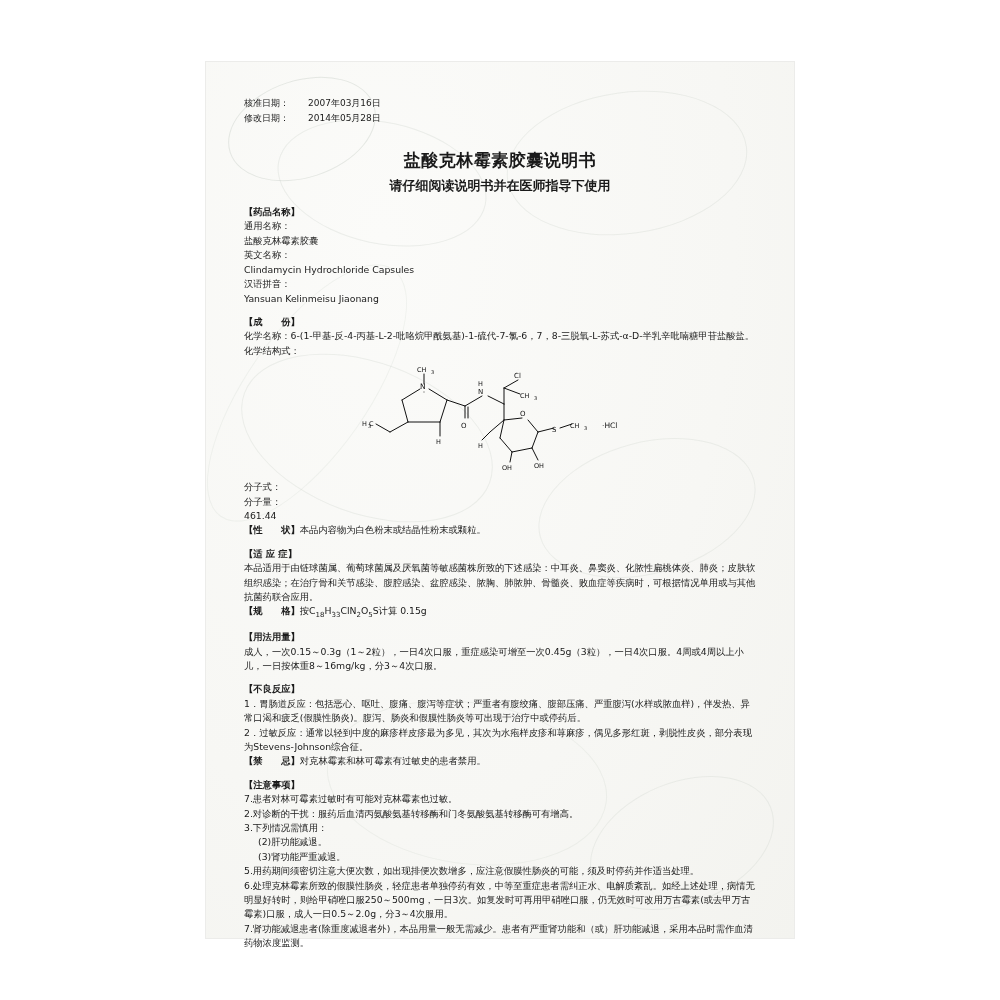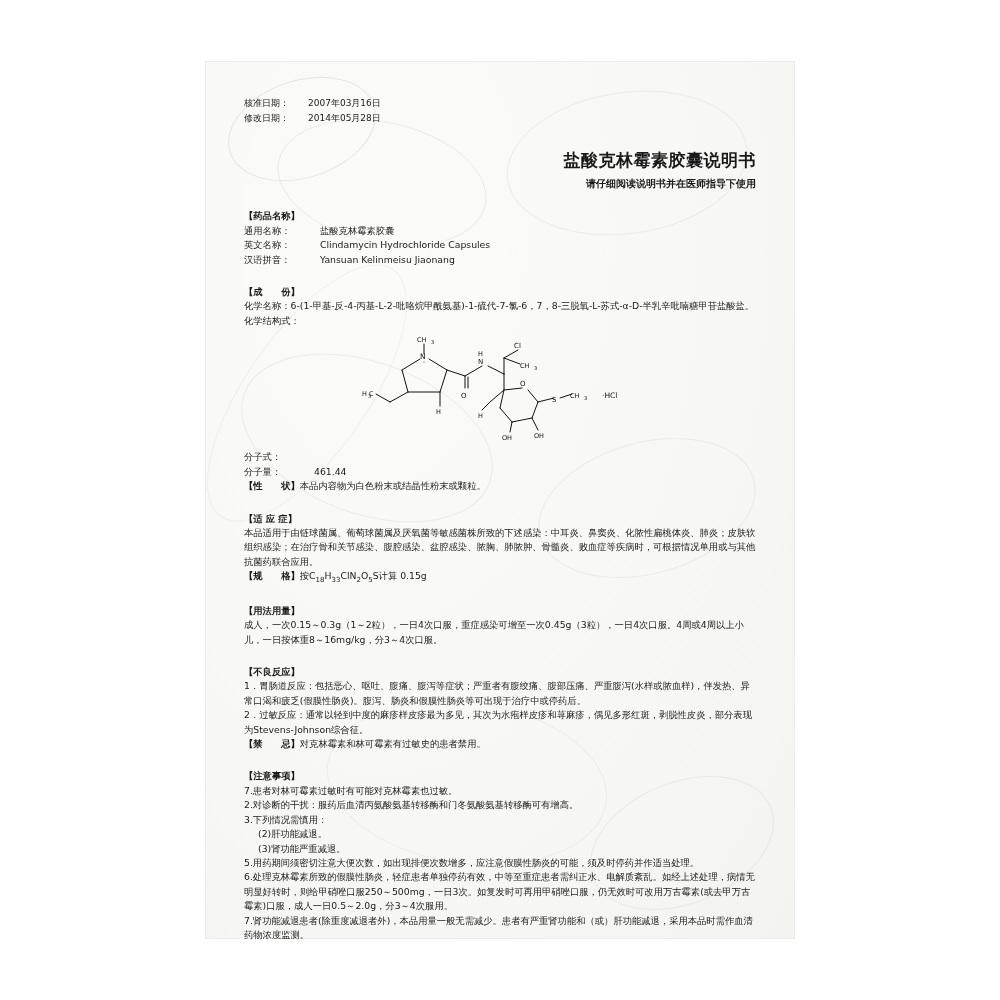--- a/index.html
+++ b/index.html
@@ -47,35 +47,35 @@
     font-size:9.3px;
     line-height:1.55;
   }
 
   .dates{font-size:9px;line-height:1.7;margin-bottom:20px;}
   .dates .row{display:flex;}
   .dates .lbl{width:64px;flex:none;}
   .dates .val{}
 
   h1.title{
-    text-align:right;
+    text-align:center;
     font-size:17px;
     font-weight:bold;
     margin:6px 0 3px 0;
     letter-spacing:.5px;
   }
   .subtitle{
-    text-align:right;
-    font-size:10px;
+    text-align:center;
+    font-size:13px;
     font-weight:bold;
     margin-bottom:8px;
   }
 
-  .sec-h{font-weight:bold;margin-top:18px;}
-  .kv{display:flex;}
+  .sec-h{font-weight:bold;margin-top:9px;}
+  .kv{display:flex;flex-direction:column;}
   .kv .k{width:76px;flex:none;}
   .kv .v{flex:1;}
   p{margin:0;}
   .blk{margin:0 0 0 0;}
   .li{}
   .li2{padding-left:14px;}
 
   
   .formula{
     position:relative;

